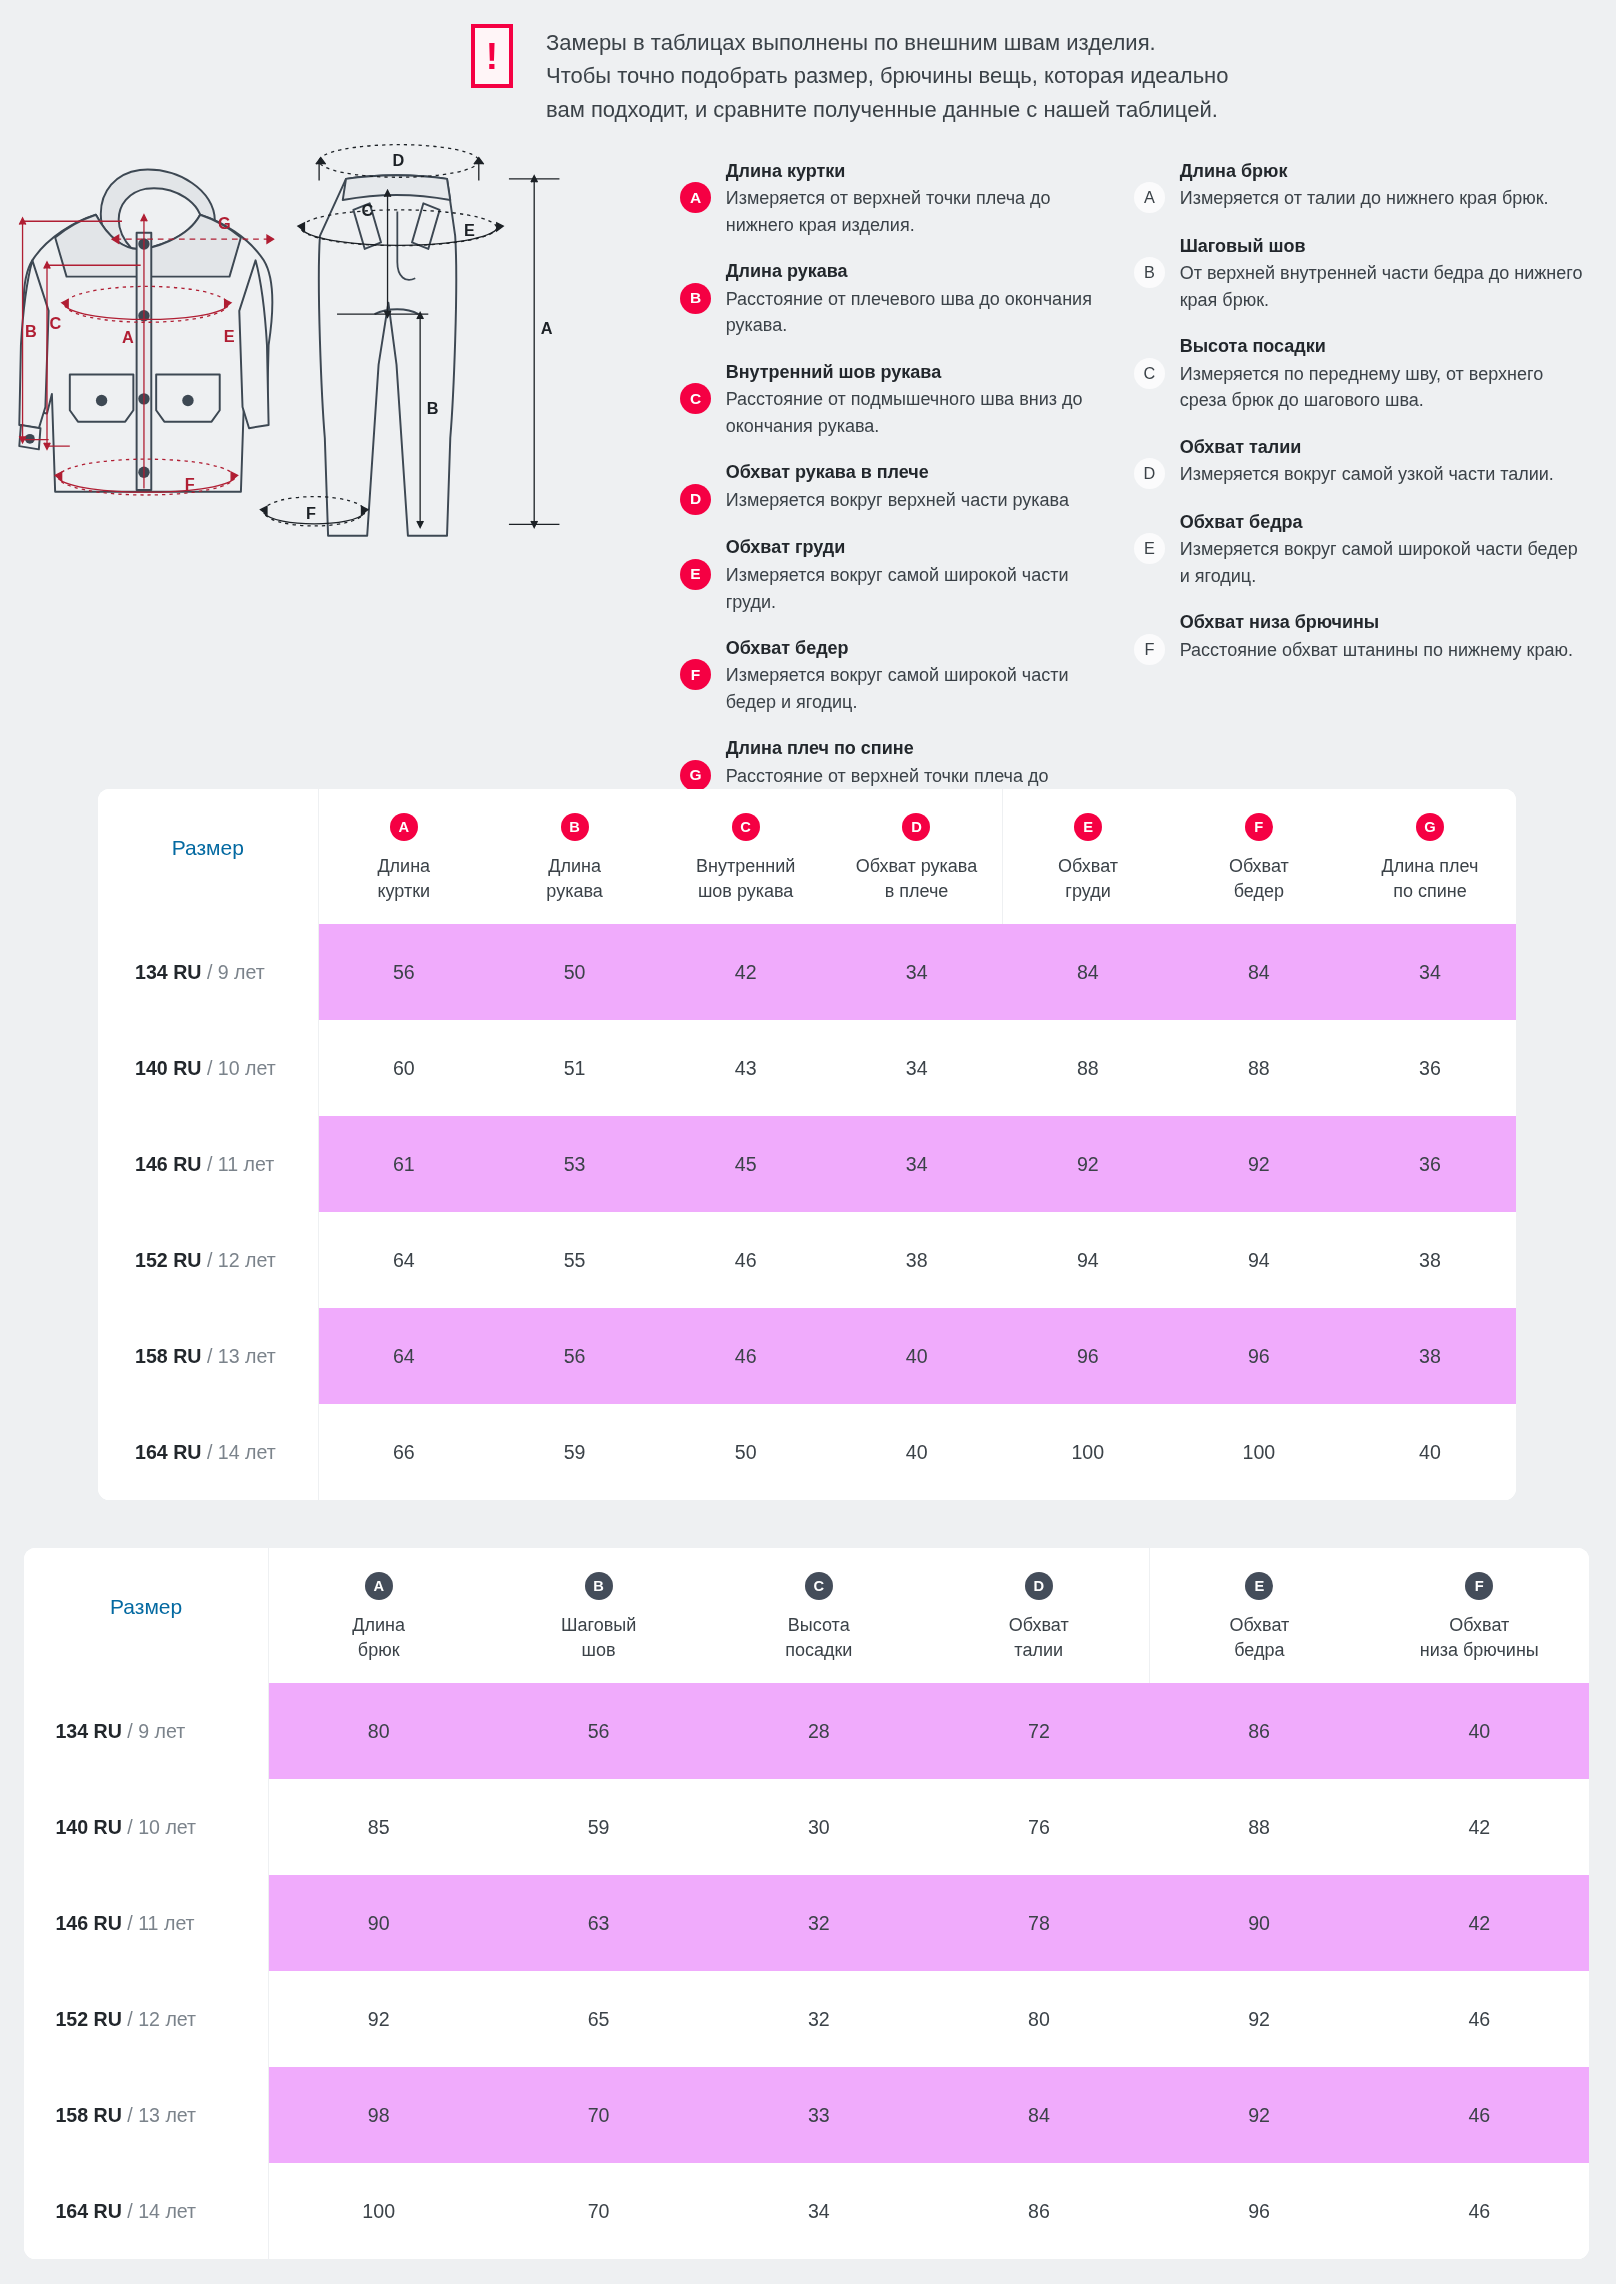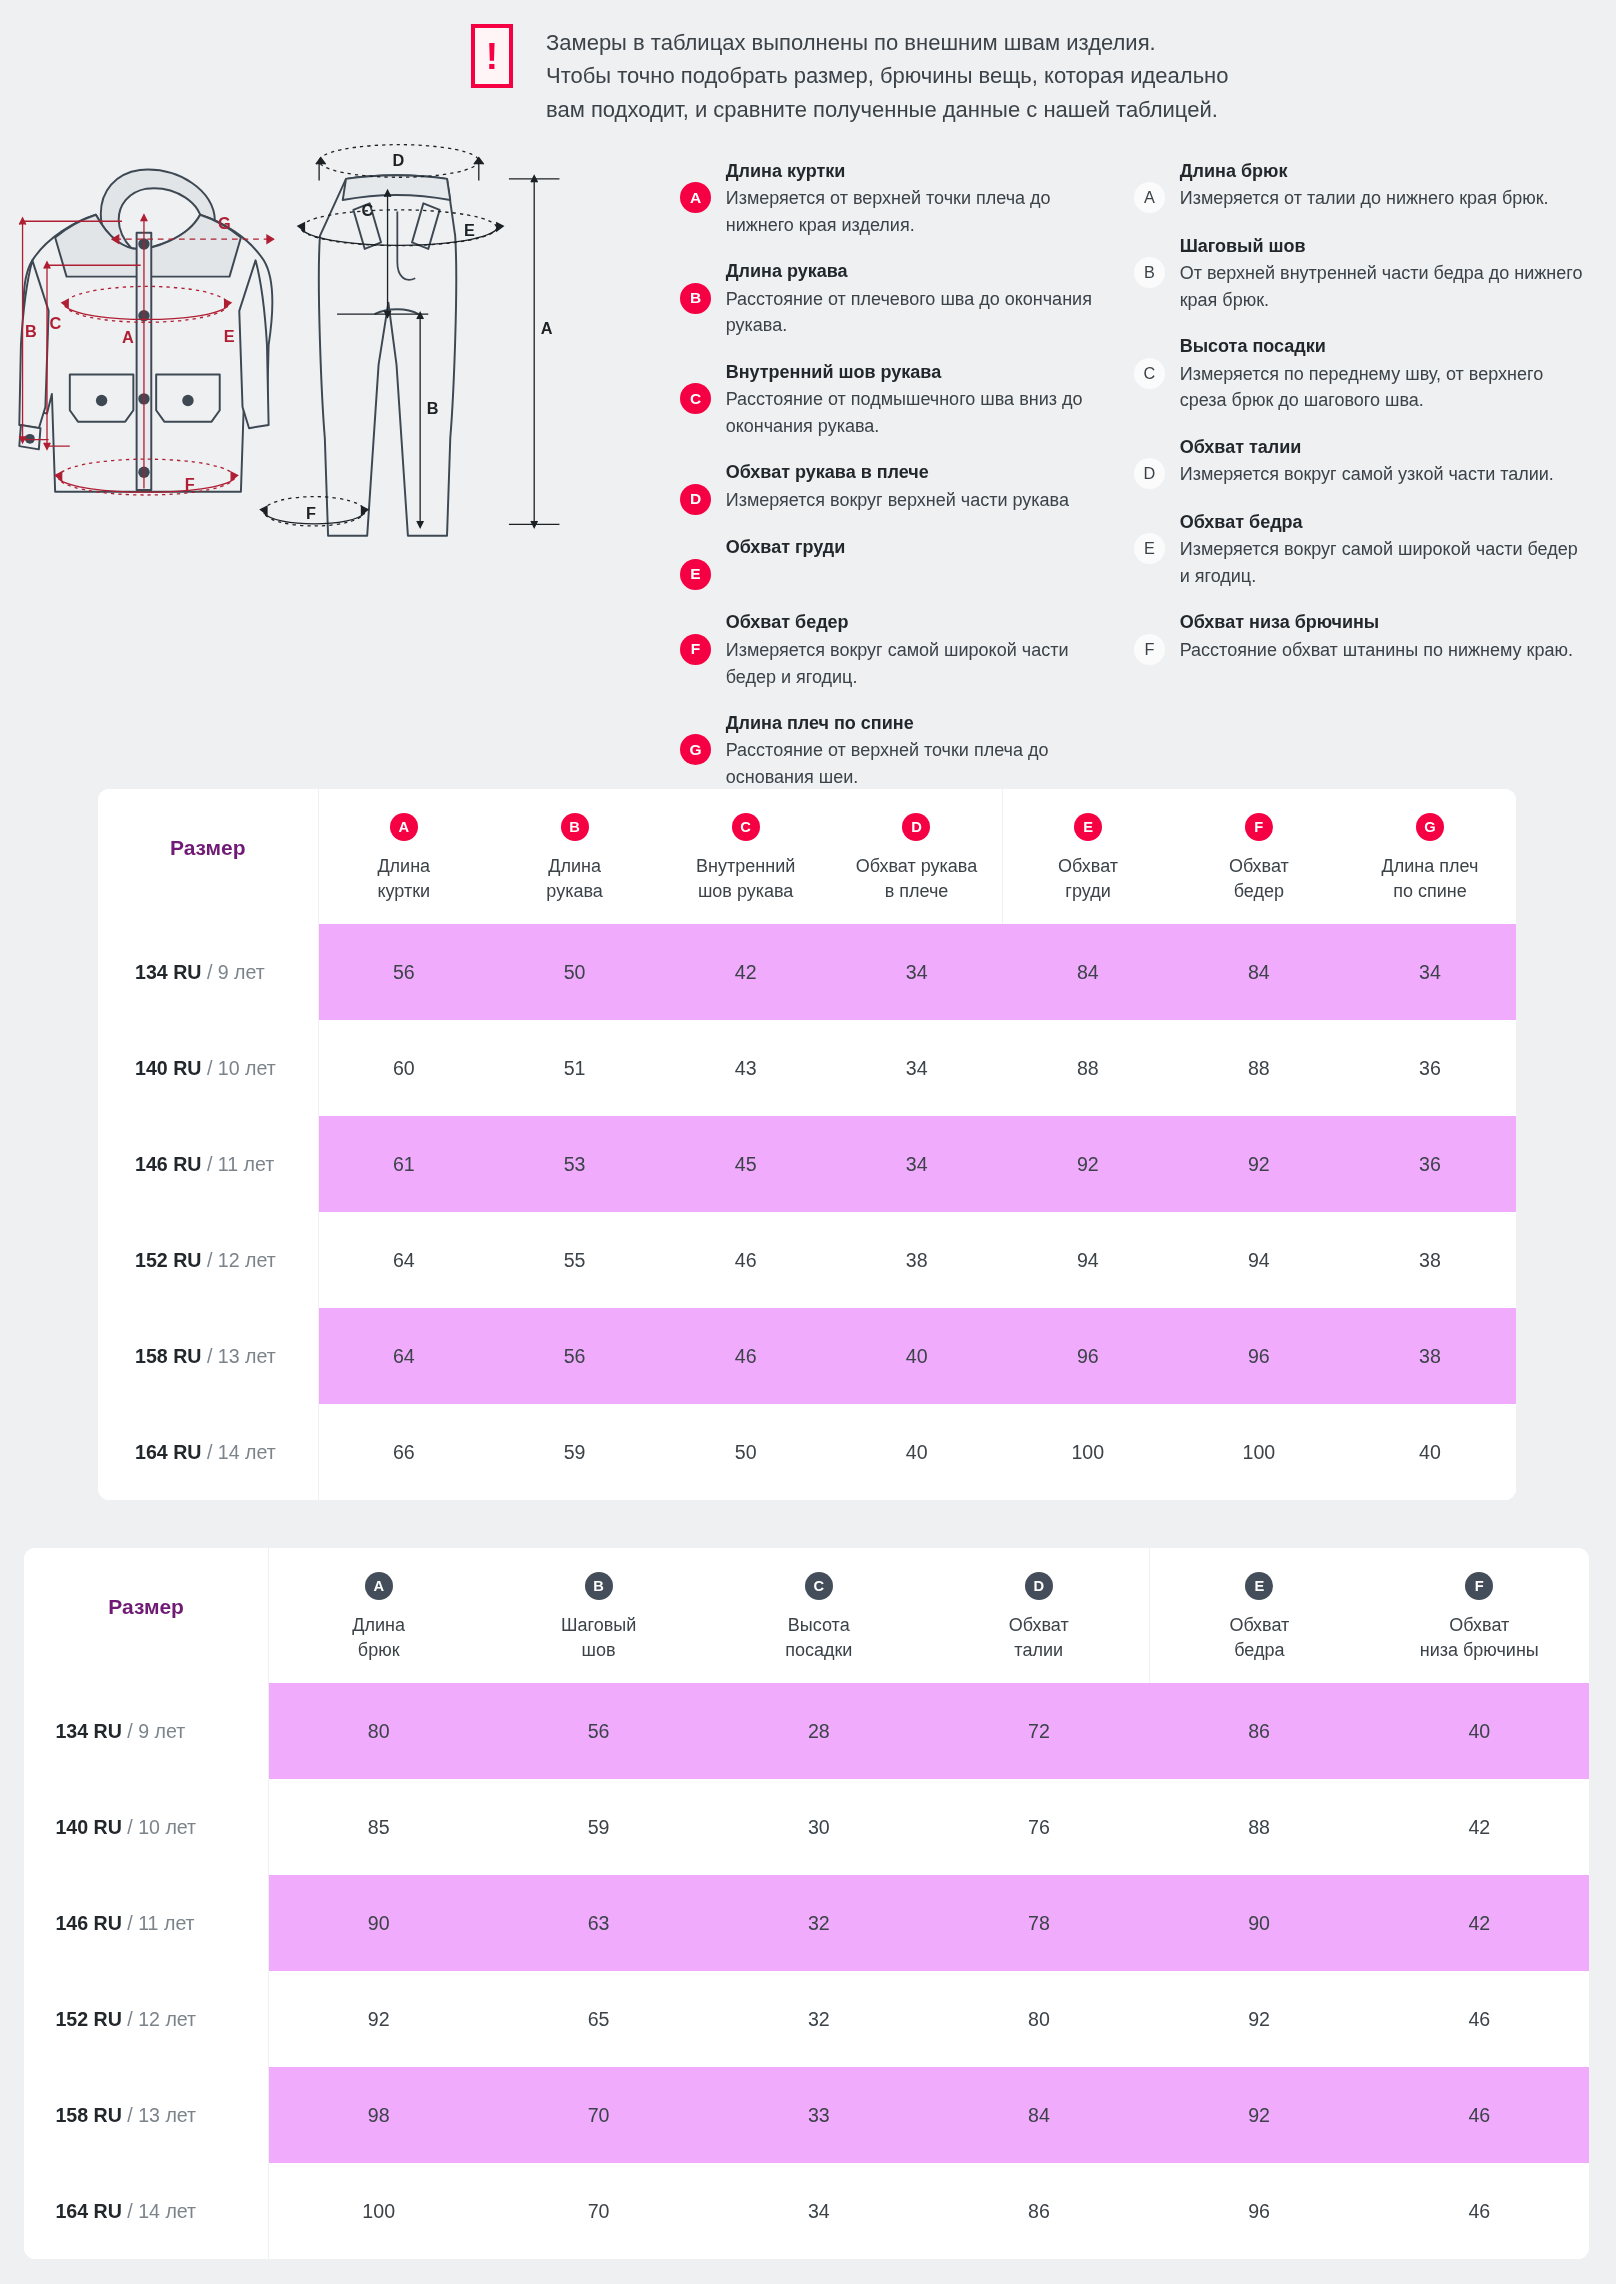--- a/index.html
+++ b/index.html
@@ -46,21 +46,21 @@
   .tbl-wrap{position:absolute;background:#fff;border-radius:11.4px;overflow:hidden;}
   .tbl-wrap.t1{left:98px;top:789px;width:1418px;}
   .tbl-wrap.t2{left:24.4px;top:1548px;width:1565px;}
   table{width:100%;border-collapse:collapse;table-layout:fixed;}
 
   thead th{
     background:#fff;vertical-align:bottom;padding:24.4px 4.9px 21px;
     font-weight:400;text-align:center;
   }
   thead th.sizecol{
-    font-size:21px;font-weight:700;color:#701a75;
+    font-size:21px;font-weight:400;color:#0369a1;
     vertical-align:middle;padding-bottom:42px;
   }
   .t1 thead th.sizecol{width:220px;}
   .t2 thead th.sizecol{width:244px;}
   .hbadge{
     width:28px;height:28px;border-radius:50%;
     display:flex;align-items:center;justify-content:center;margin:0 auto 13px;
     font-size:14.7px;font-weight:700;line-height:1;color:#fff;
   }
   .t1 .hbadge{background:#f50043;}
@@ -226,20 +226,21 @@
         <div class="leg-badge">D</div>
         <div class="leg-body">
           <div class="leg-title">Обхват рукава в плече</div>
           <div class="leg-desc">Измеряется вокруг верхней части рукава</div>
         </div>
       </div>
       <div class="leg-item">
         <div class="leg-badge">E</div>
         <div class="leg-body">
           <div class="leg-title">Обхват груди</div>
+          <div class="leg-desc">Измеряется вокруг самой широкой части груди.</div>
         </div>
       </div>
       <div class="leg-item">
         <div class="leg-badge">F</div>
         <div class="leg-body">
           <div class="leg-title">Обхват бедер</div>
           <div class="leg-desc">Измеряется вокруг самой широкой части бедер и ягодиц.</div>
         </div>
       </div>
       <div class="leg-item">

